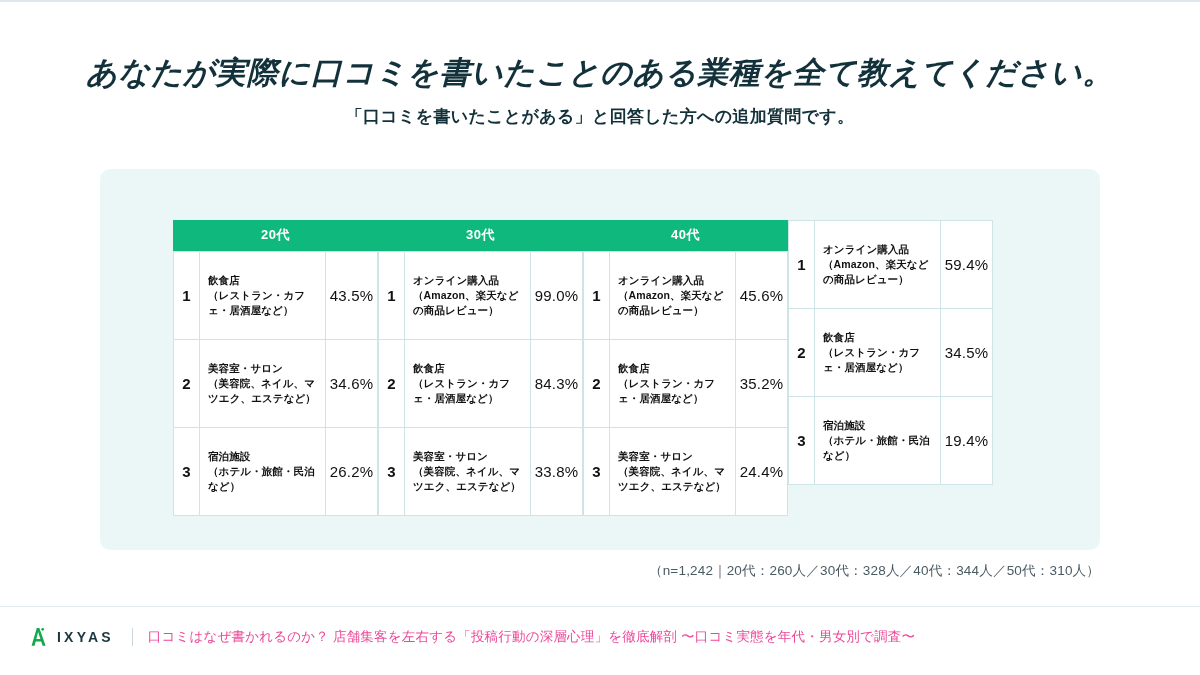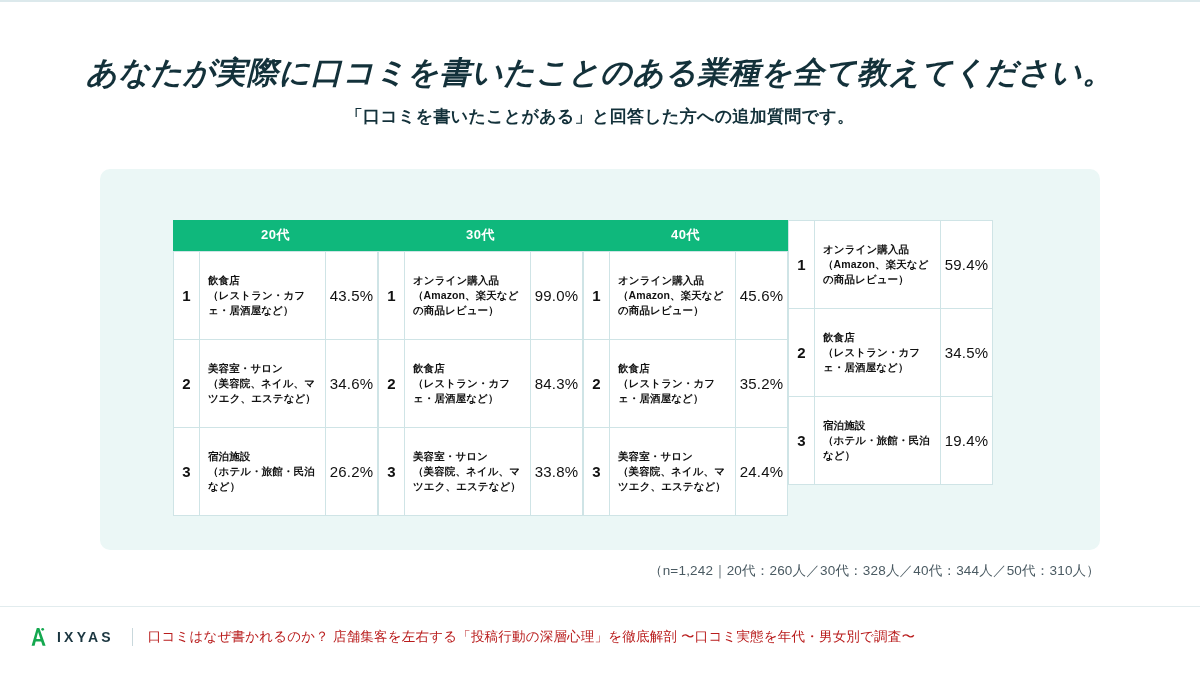--- a/index.html
+++ b/index.html
@@ -170,21 +170,21 @@
 
   .footer-sep {
     width: 1px;
     height: 18px;
     background: #c9d8dc;
     margin: 0 15px 0 18px;
   }
 
   .footer-text {
     font-size: 13.5px;
-    color: #b91c1c;
+    color: #ec4899;
     letter-spacing: 0.2px;
     white-space: nowrap;
   }
 </style>
 </head>
 <body>
 
 <div class="title-block">
   <h1 class="main-title">あなたが実際に口コミを書いたことのある業種を全て教えてください。</h1>
   <div class="sub-title">「口コミを書いたことがある」と回答した方への追加質問です。</div>

